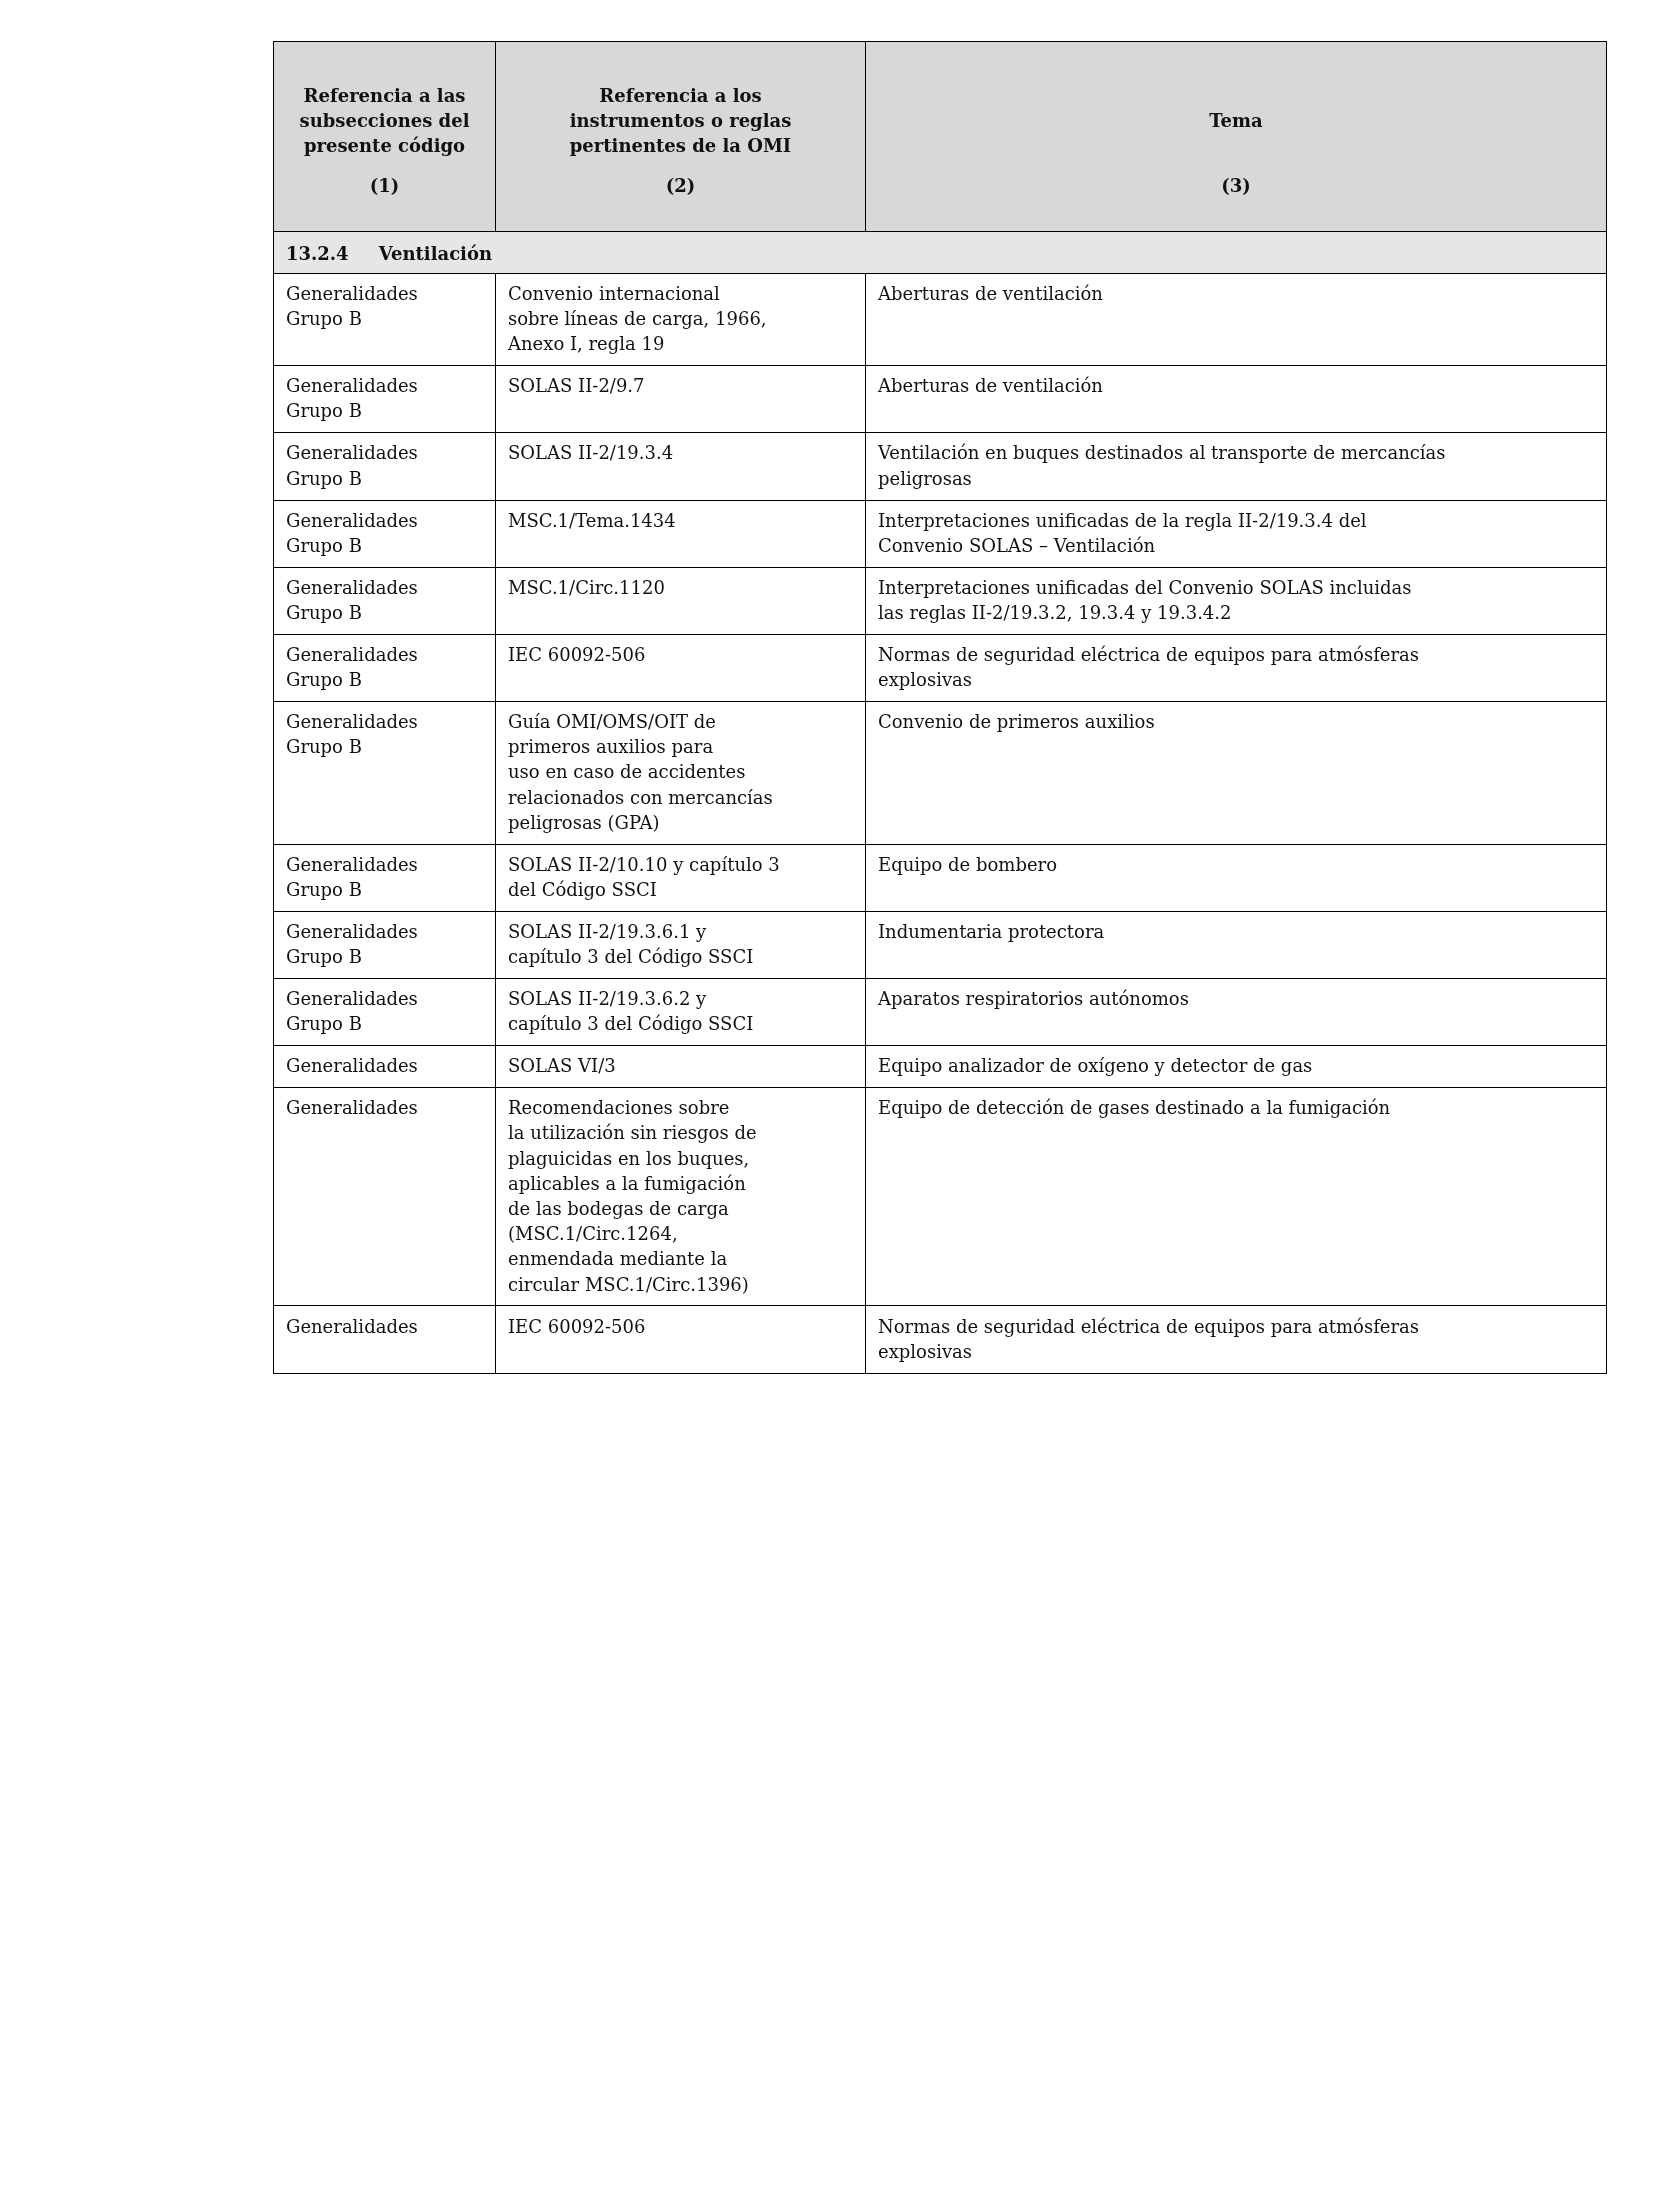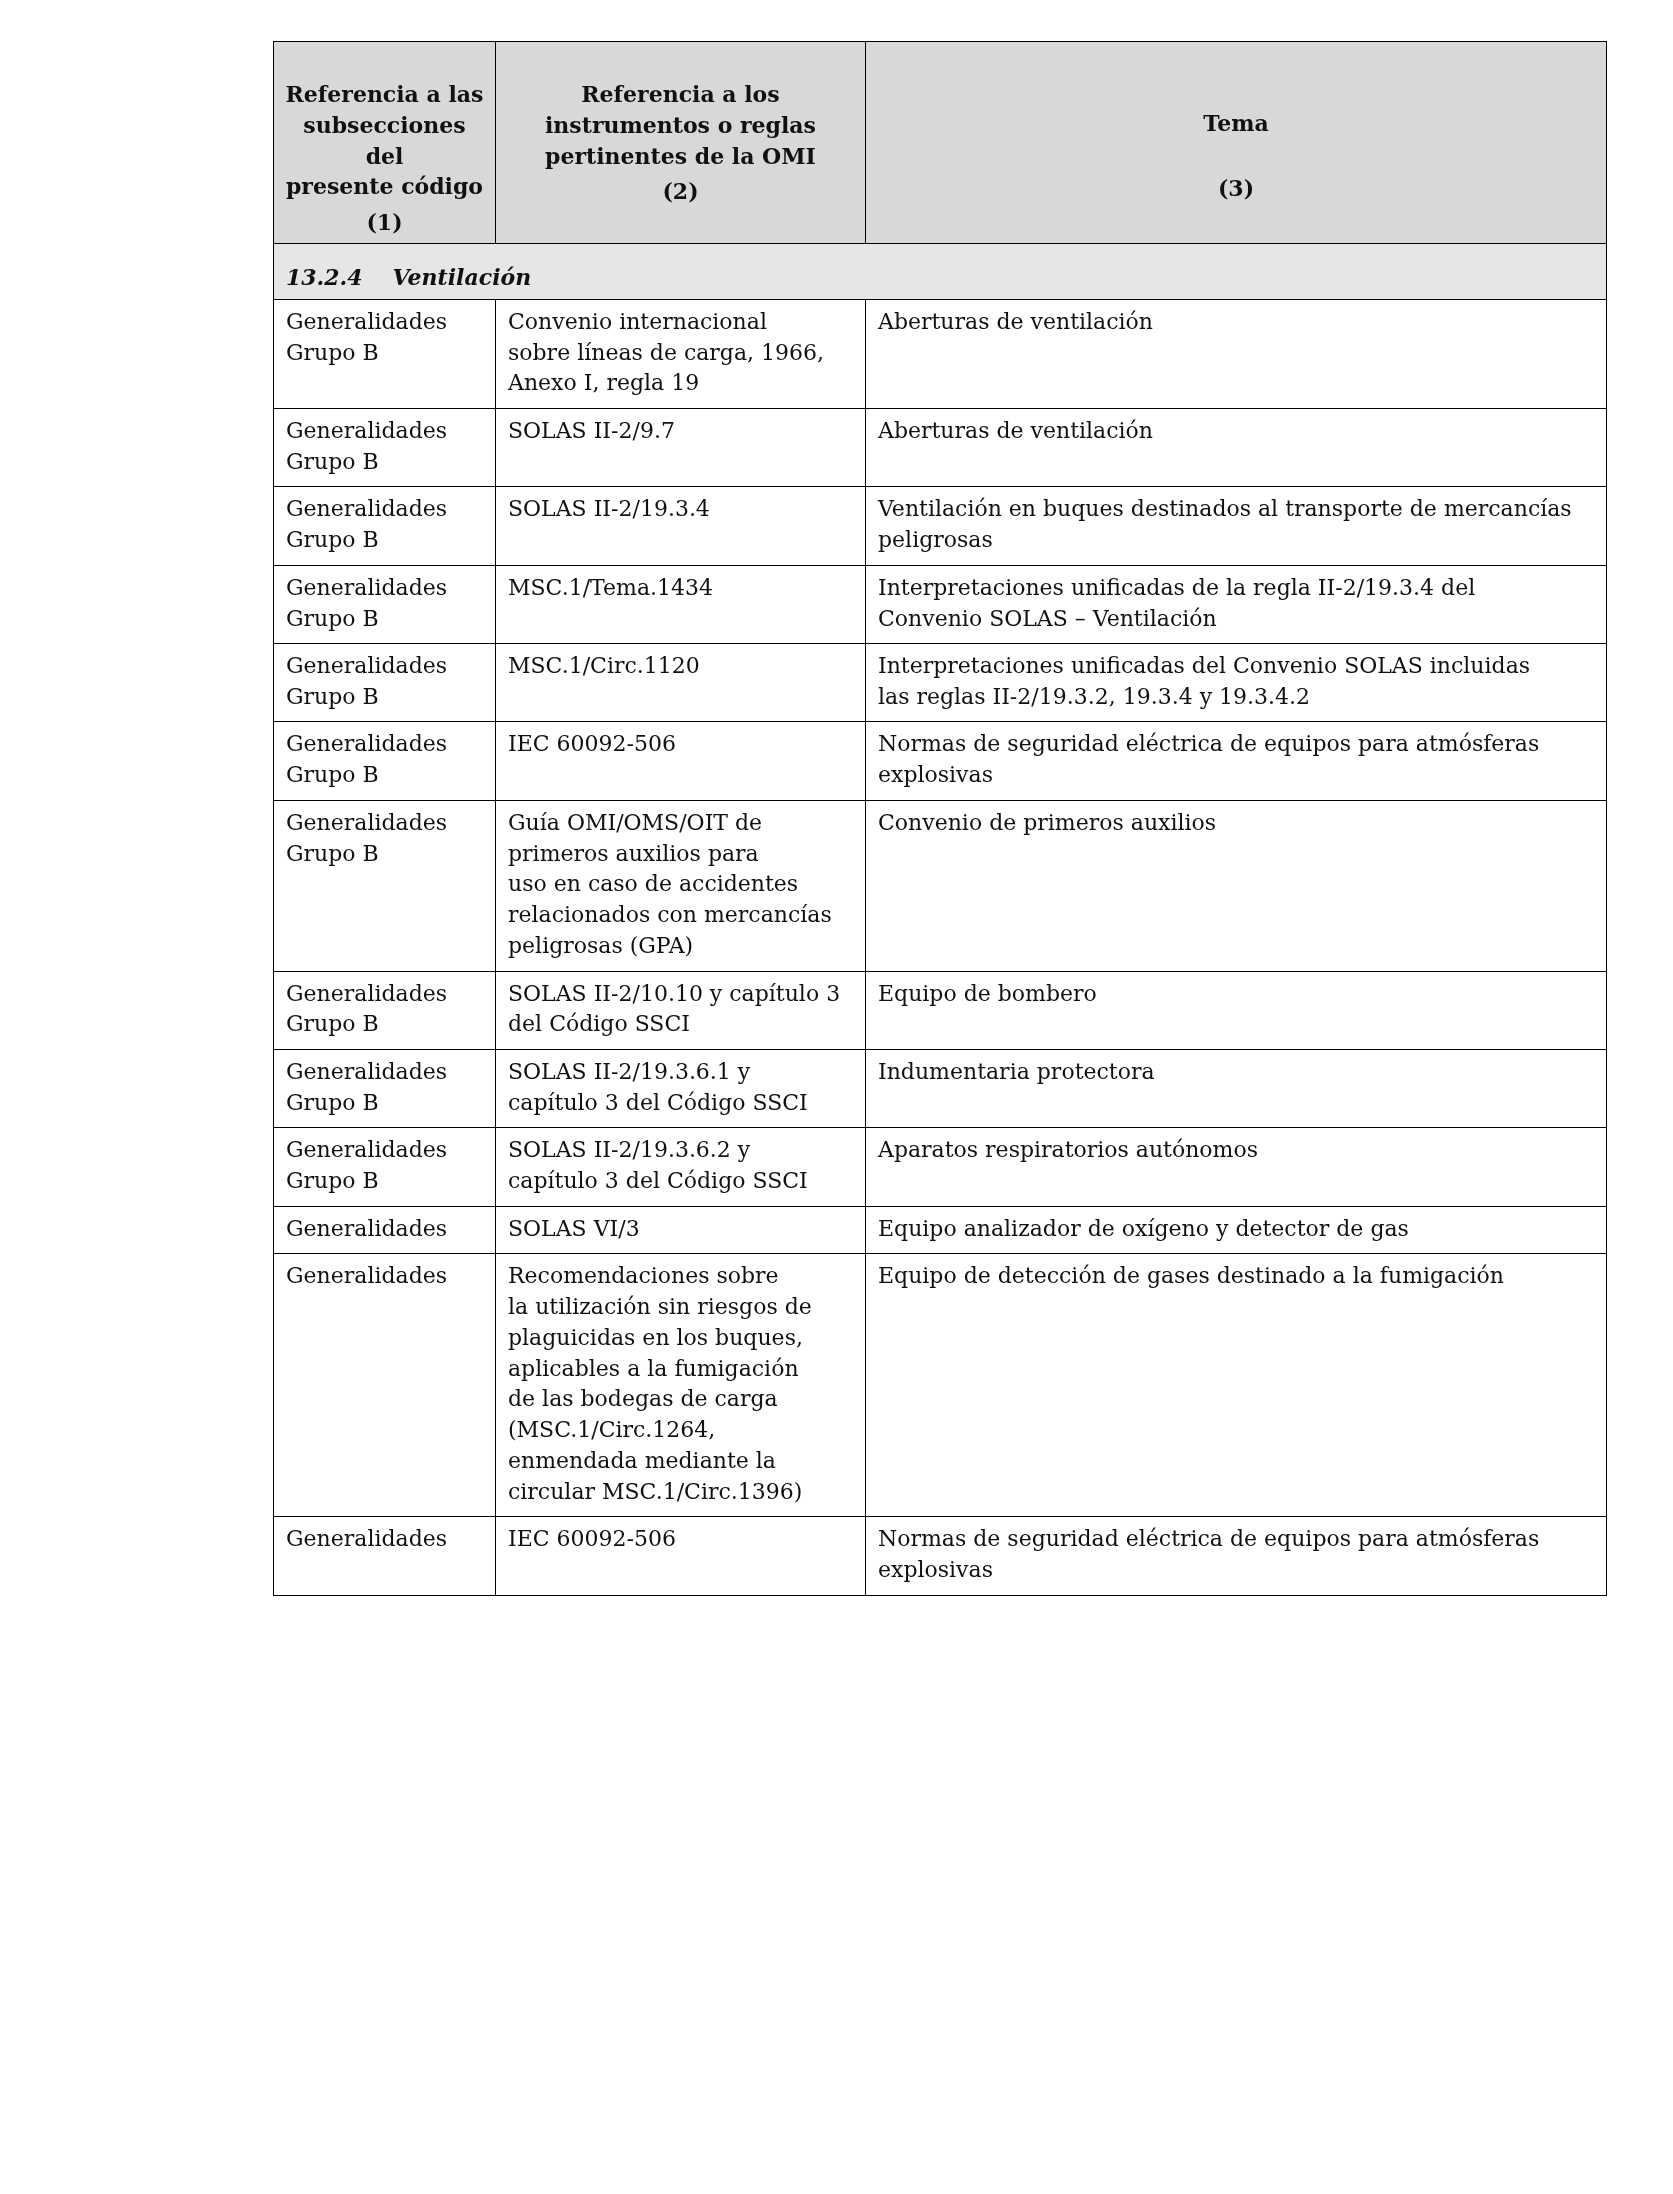--- a/index.html
+++ b/index.html
@@ -25,21 +25,21 @@
     width: 100%;
     table-layout: fixed;
   }
   .ref-table col.c1 { width: 222px; }
   .ref-table col.c2 { width: 370px; }
   .ref-table col.c3 { width: 741px; }
   .ref-table th, .ref-table td {
     border: 1.6px solid var(--border-color, #000000);
     vertical-align: top;
     padding: 7.1px 12px 8.7px 12px;
-    font-size: 22px;
+    font-size: 18px;
     line-height: 1.4;
     white-space: pre-line;
     overflow-wrap: break-word;
     text-align: left;
   }
   .ref-table thead th {
     background: var(--header-bg, #d8d8d8);
     font-weight: bold;
     text-align: center;
     padding: 0;
@@ -59,22 +59,21 @@
     justify-content: center;
     white-space: pre-line;
   }
   .h-num {
     white-space: nowrap;
     padding-top: 4.7px;
   }
   tr.section-row td {
     background: var(--section-bg, #e6e6e6);
     font-weight: bold;
-    font-style: italic;
-    padding-top: 18px;
+    padding-top: 9px;
     padding-bottom: 6.3px;
   }
   .sec-title { margin-left: 30px; }
   .italic { }
 </style>
 </head>
 <body>
 
 <div class="table-wrap">
   <table class="ref-table">

